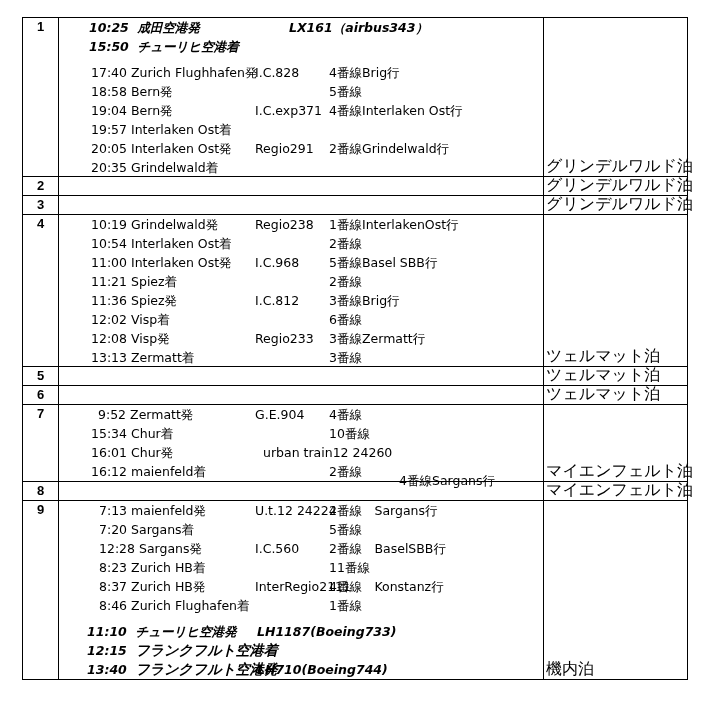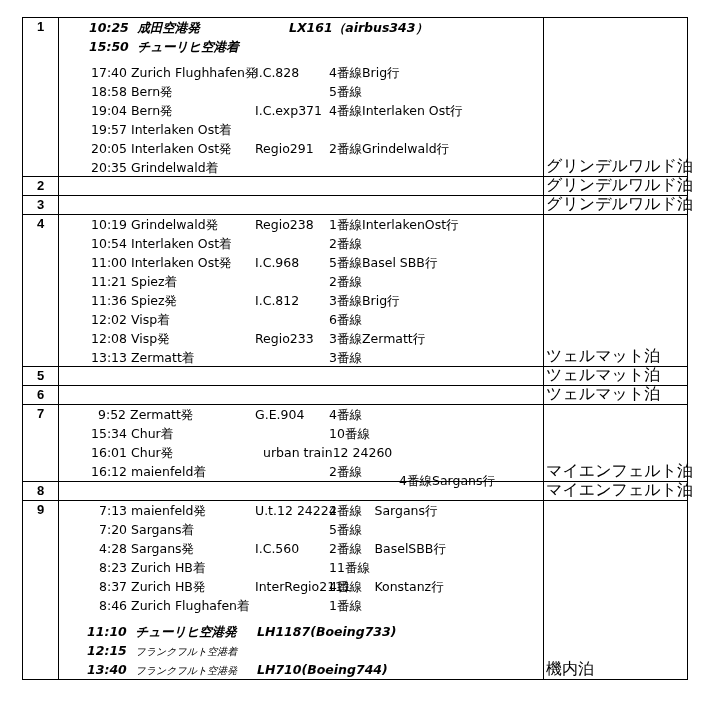--- a/index.html
+++ b/index.html
@@ -9,21 +9,21 @@
            border-collapse: collapse; table-layout: fixed; }
     .tbl td { border: 1px solid #000; padding: 0; vertical-align: top; }
     .c-day { width: 35px; text-align: center; font-weight: bold; font-size: 13px;
              font-family: "Liberation Sans", sans-serif; }
     .c-day span { display: block; line-height: 18px; }
     .c-main { width: 484px; position: relative; }
     .c-note { width: 143px; position: relative; font-size: 16px; font-family: Liberation Mono, monospace; }
     .note { position: absolute; left: 2px; bottom: 0; line-height: 18px; white-space: nowrap; }
     .line { position: absolute; white-space: nowrap; font-size: 12.5px; line-height: 19px; height: 19px; }
     .bold-line { font-weight: bold; font-style: italic; font-size: 12.5px; }
-    .bold-small { font-weight: normal; font-style: italic; font-size: 10px; }
+    .bold-small { font-weight: bold; font-style: italic; font-size: 14px; }
   </style>
 </head>
 <body>
 
 <table class="tbl">
 
   <tbody>
       <tr style="height:159px;">
     <td class="c-day">
           <span>1</span>
@@ -162,21 +162,21 @@
   <tr style="height:179px;">
     <td class="c-day">
           <span>9</span>
         </td>
     <td class="c-main">
       <div class="line" style="left:40px;top:0px;"><span>7:13</span> <span>maienfeld発</span></div>
       <div class="line" style="left:196px;top:0px;">U.t.12 24224</div>
       <div class="line" style="left:270px;top:0px;">2番線　Sargans行</div>
       <div class="line" style="left:40px;top:19px;"><span>7:20</span> <span>Sargans着</span></div>
       <div class="line" style="left:270px;top:19px;">5番線</div>
-      <div class="line" style="left:40px;top:38px;"><span>4:28</span> <span>Sargans発</span></div>
+      <div class="line" style="left:40px;top:38px;"><span>12:28</span> <span>Sargans発</span></div>
       <div class="line" style="left:196px;top:38px;">I.C.560</div>
       <div class="line" style="left:270px;top:38px;">2番線　BaselSBB行</div>
       <div class="line" style="left:40px;top:57px;"><span>8:23</span> <span>Zurich HB着</span></div>
       <div class="line" style="left:270px;top:57px;">11番線</div>
       <div class="line" style="left:40px;top:76px;"><span>8:37</span> <span>Zurich HB発</span></div>
       <div class="line" style="left:196px;top:76px;">InterRegio2111</div>
       <div class="line" style="left:270px;top:76px;">4番線　Konstanz行</div>
       <div class="line" style="left:40px;top:95px;"><span>8:46</span> <span>Zurich Flughafen着</span></div>
       <div class="line" style="left:270px;top:95px;">1番線</div>
 

